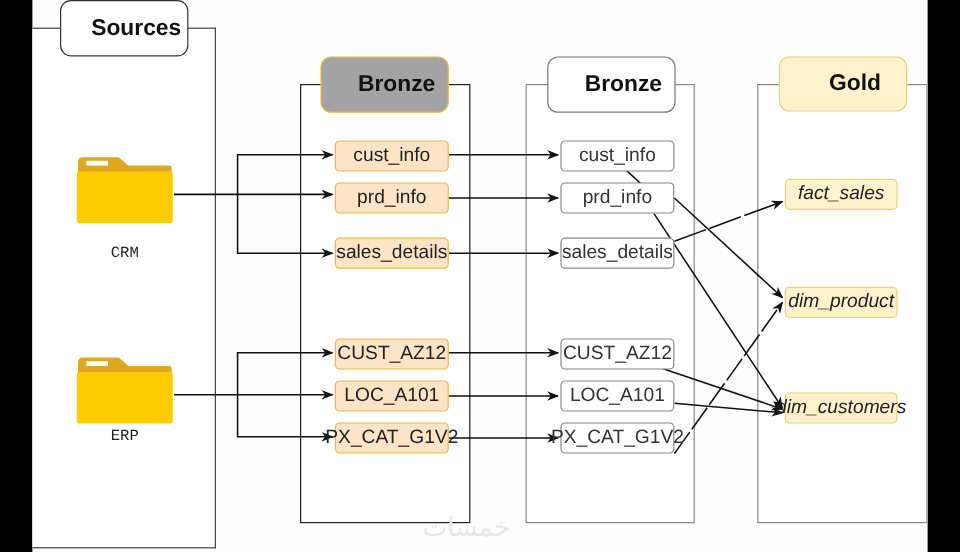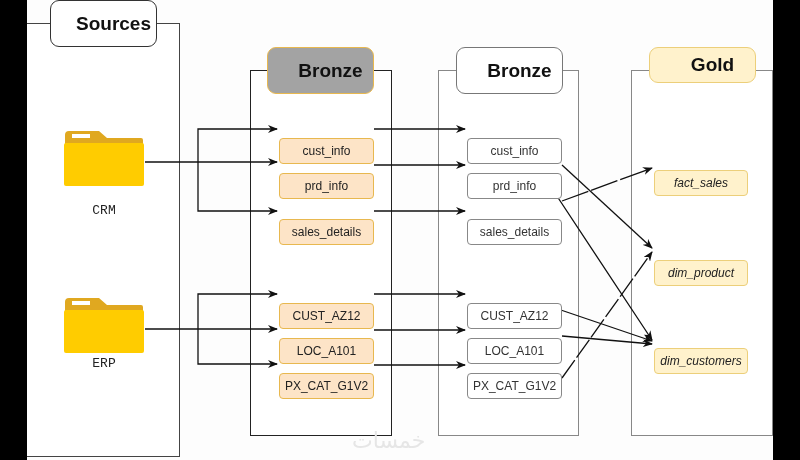--- a/index.html
+++ b/index.html
@@ -8,22 +8,22 @@
     .bar-right { position: absolute; left: 773px; top: 0; width: 27px; height: 460px; background: #000; }
     .container { position: absolute; box-sizing: border-box; background: #fff; }
     .c-sources { left: 27px; top: 23px; width: 153px; height: 434px; border: 1.5px solid #444; border-left: none; }
     .c-bronze { left: 250px; top: 70px; width: 142px; height: 366px; border: 1.5px solid #222; }
     .c-silver { left: 438px; top: 70px; width: 141px; height: 366px; border: 1.5px solid #888; }
     .c-gold { left: 631px; top: 70px; width: 142px; height: 366px; border: 1.5px solid #888; border-right: 1.5px solid #888; }
     .header { position: absolute; box-sizing: border-box; border-radius: 9px; display: flex; align-items: center; justify-content: center; font-weight: bold; font-size: 19px; color: #111; padding-left: 20px; }
     .h-sources { left: 50px; top: 0px; width: 107px; height: 47px; background: #fff; border: 1.5px solid #333; }
     .h-bronze { left: 267px; top: 47px; width: 107px; height: 47px; background: #a3a3a3; border: 1.5px solid #e8b84f; }
     .h-silver { left: 456px; top: 47px; width: 107px; height: 47px; background: #fff; border: 1.5px solid #777; }
-    .h-gold { left: 649px; top: 47px; width: 107px; height: 36px; background: #fff2cc; border: 1.5px solid #eccf7a; }
-    .node { position: absolute; box-sizing: border-box; height: 26px; border-radius: 4px; display: flex; align-items: center; justify-content: center; font-size: 12px; color: #222; white-space: nowrap; margin-top: 21px; }
+    .h-gold { left: 649px; top: 47px; width: 107px; height: 46px; background: #fff2cc; border: 1.5px solid #eccf7a; }
+    .node { position: absolute; box-sizing: border-box; height: 26px; border-radius: 4px; display: flex; align-items: center; justify-content: center; font-size: 16px; color: #222; white-space: nowrap; }
     .n-bronze { width: 95px; background: #fde4c7; border: 1.5px solid #e8b84f; left: 279px; }
     .n-silver { width: 95px; background: #fff; border: 1.5px solid #888; left: 467px; color: #333; }
     .n-gold { width: 94px; background: #fff2cc; border: 1.5px solid #eccf7a; left: 654px; font-style: italic; }
     .folder { position: absolute; width: 82px; height: 58px; }
     .src-label { position: absolute; font-size: 13px; color: #222; width: 82px; text-align: center; font-family: Liberation Mono, monospace; }
     svg.wires { position: absolute; left: 0; top: 0; width: 800px; height: 460px; pointer-events: none; }
     .watermark { position: absolute; left: 352px; top: 428px; font-size: 22px; color: #e6e6e6; font-family: "DejaVu Sans", sans-serif; }
   </style>
 </head>
 <body>

